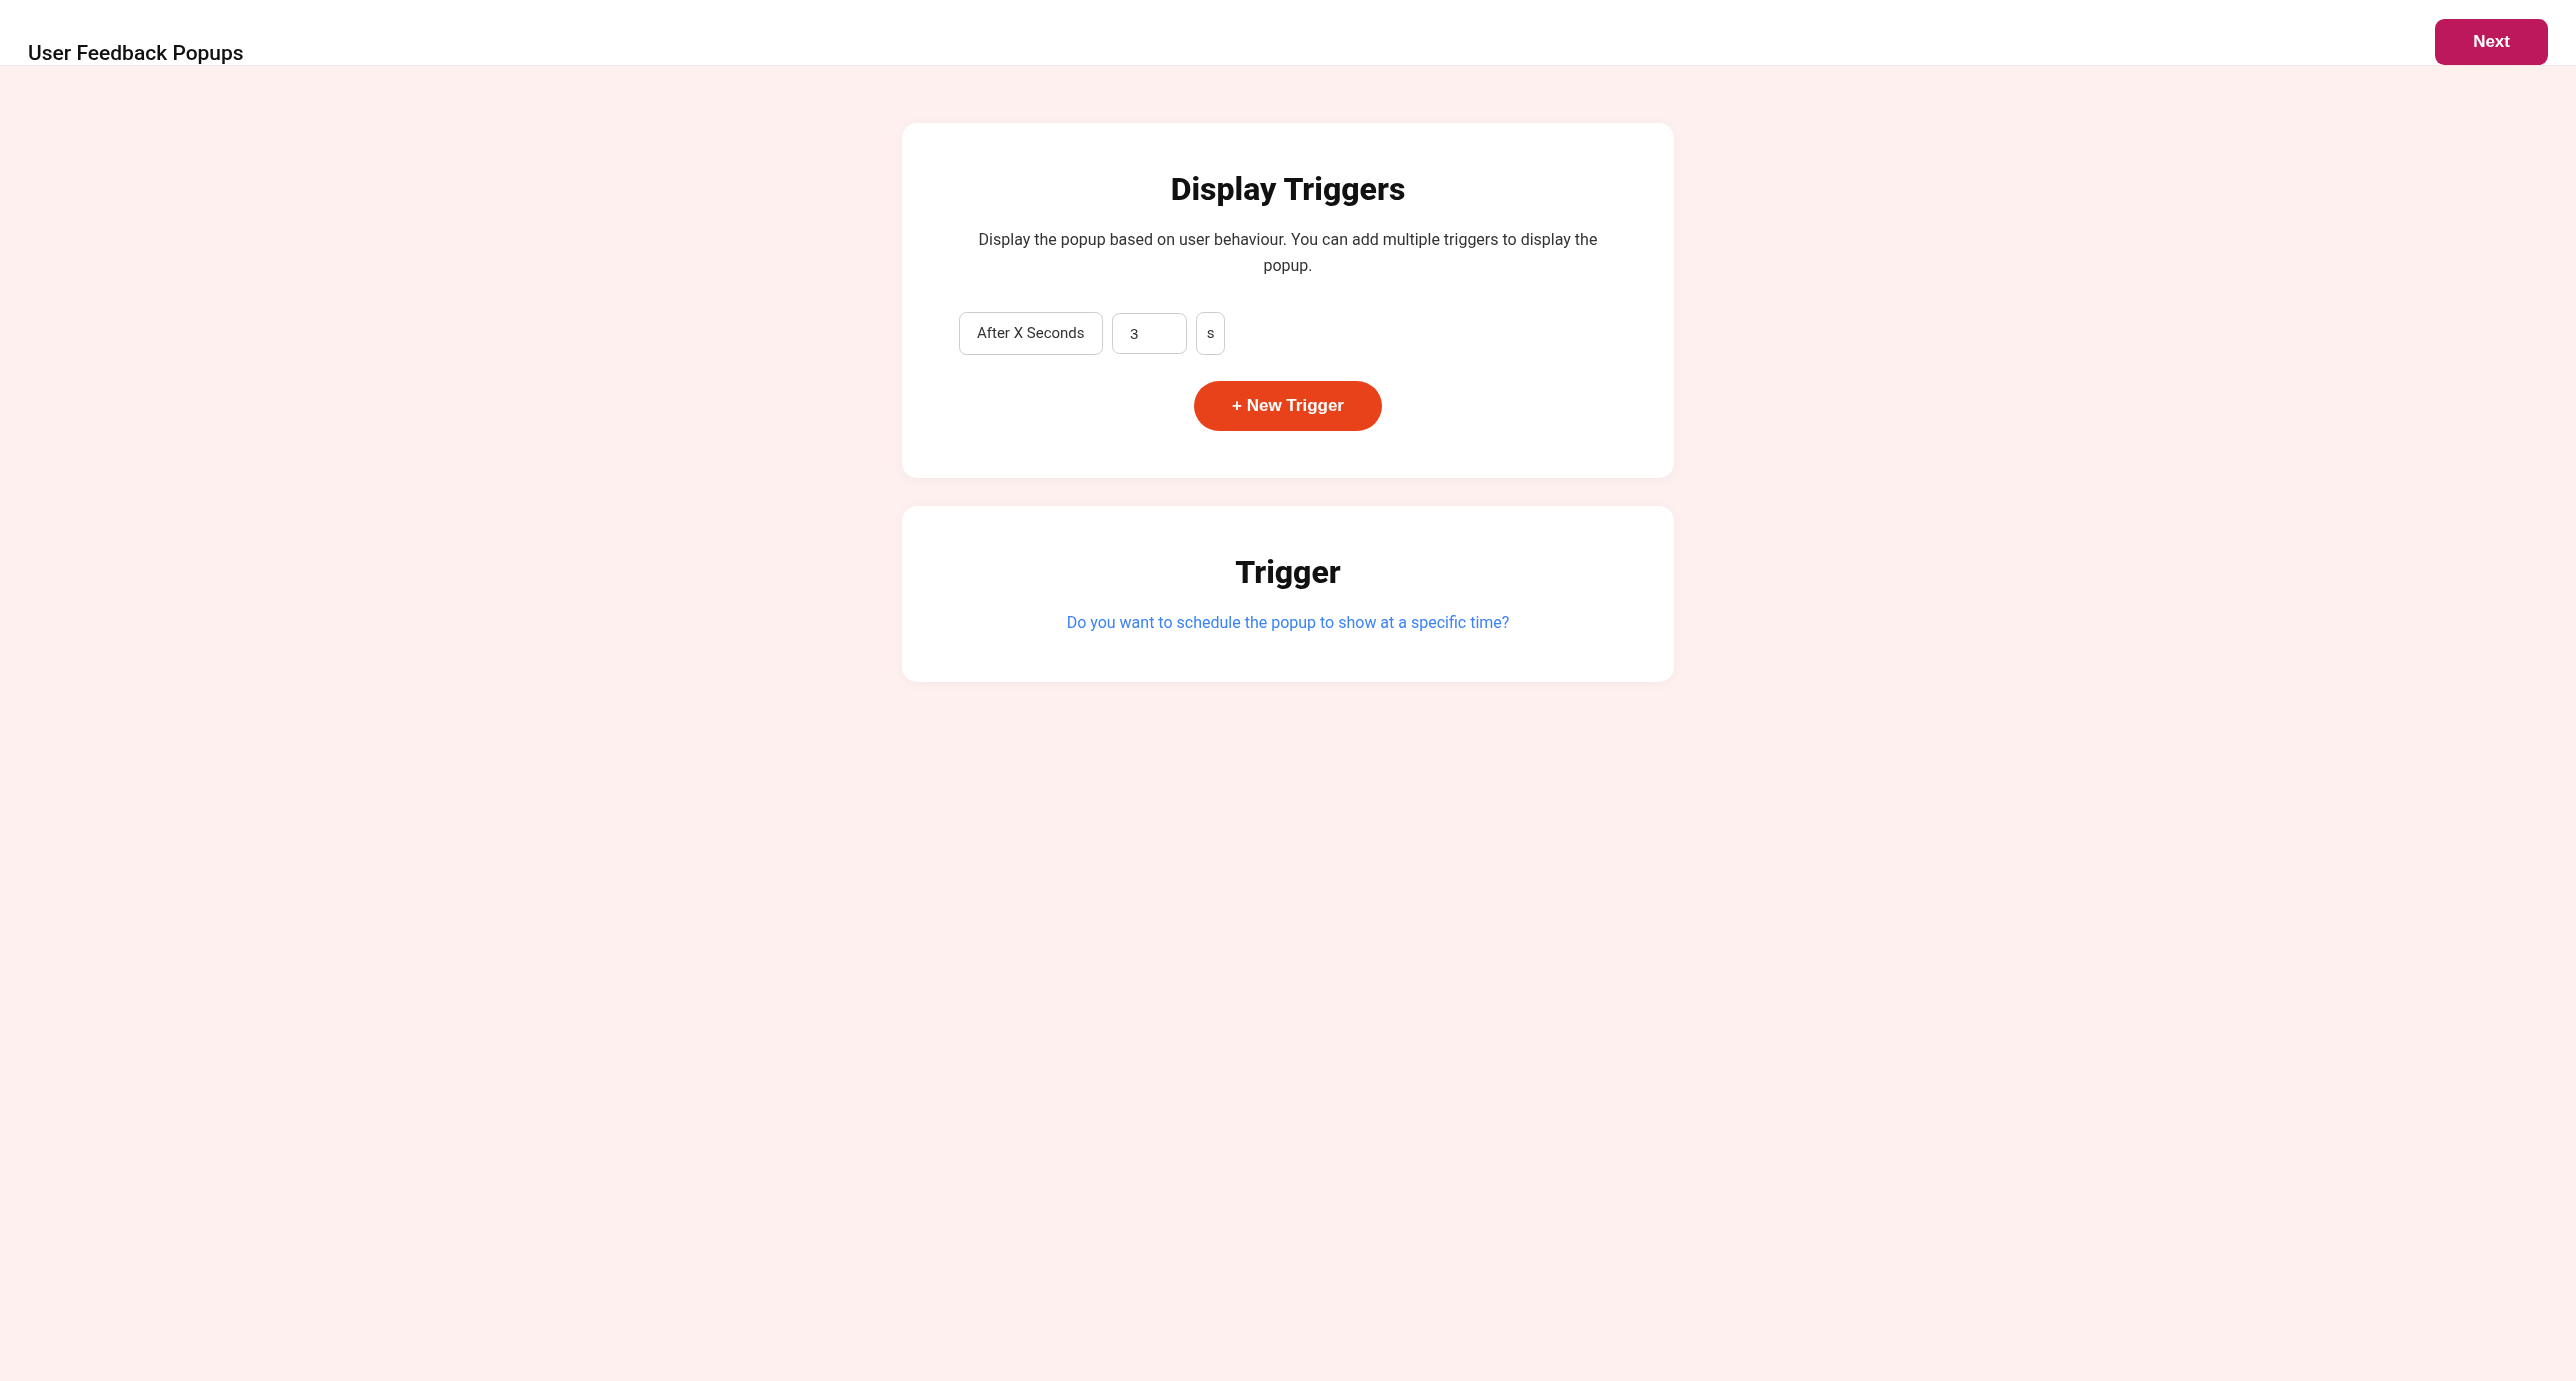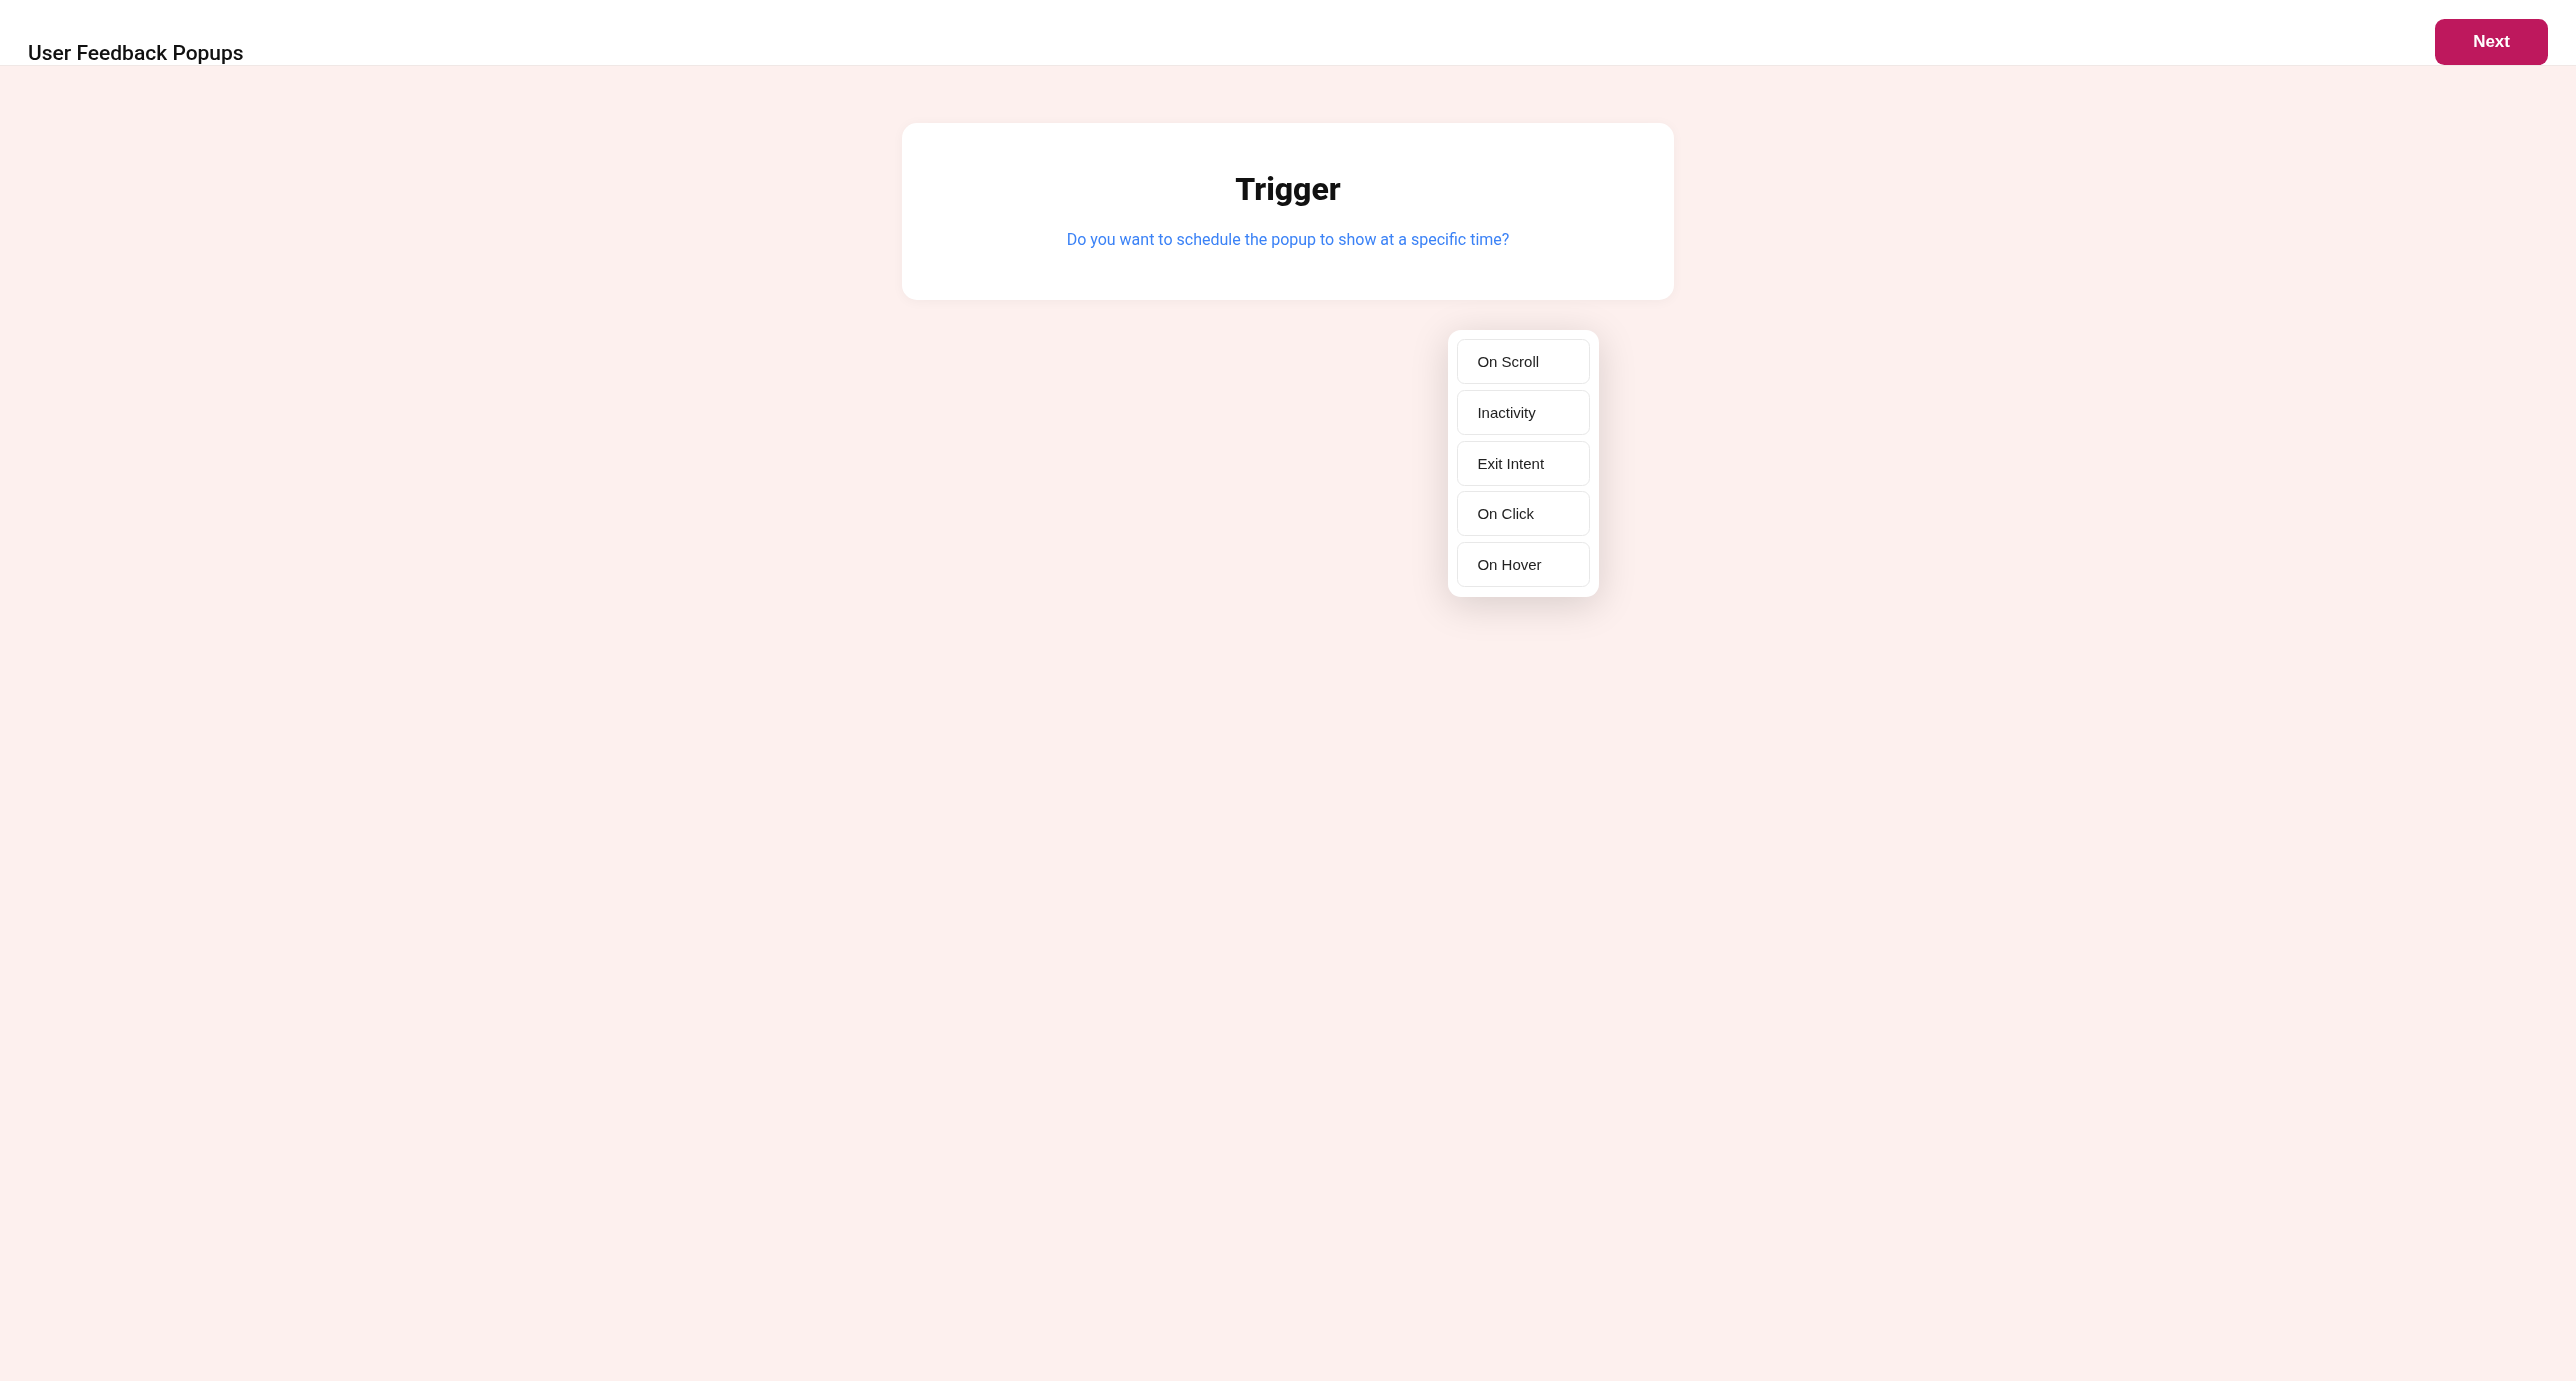--- a/index.html
+++ b/index.html
@@ -158,28 +158,34 @@
 </head>
 <body>
 
 <header class="header">
   <span class="header-title">User Feedback Popups</span>
   <button class="next-button">Next</button>
 </header>
 
 <div class="page-content">
 
+  <div class="card">
+    <h1 class="card-title">Display Triggers</h1>
+    <p class="card-description">Display the popup based on user behaviour. You can add multiple triggers to
+display the popup.</p>
 
-  <div class="dropdown-menu">
-    <button class="dropdown-item">On Scroll</button>
-    <button class="dropdown-item">Inactivity</button>
-    <button class="dropdown-item">Exit Intent</button>
-    <button class="dropdown-item">On Click</button>
-    <button class="dropdown-item">On Hover</button>
+    <div class="trigger-row">
+      <span class="trigger-label">After X Seconds</span>
+      <input class="trigger-input" type="text" value="3" style="">
+      <span class="trigger-unit">s</span>
+    </div>
+
+    <button class="new-trigger-button">+ New Trigger</button>
   </div>
+
 
   <div class="card">
     <h1 class="card-title">Trigger</h1>
     <p class="schedule-description">Do you want to schedule the popup to show at a specific time?</p>
   </div>
 
 </div>
 
 
 </body></html>

